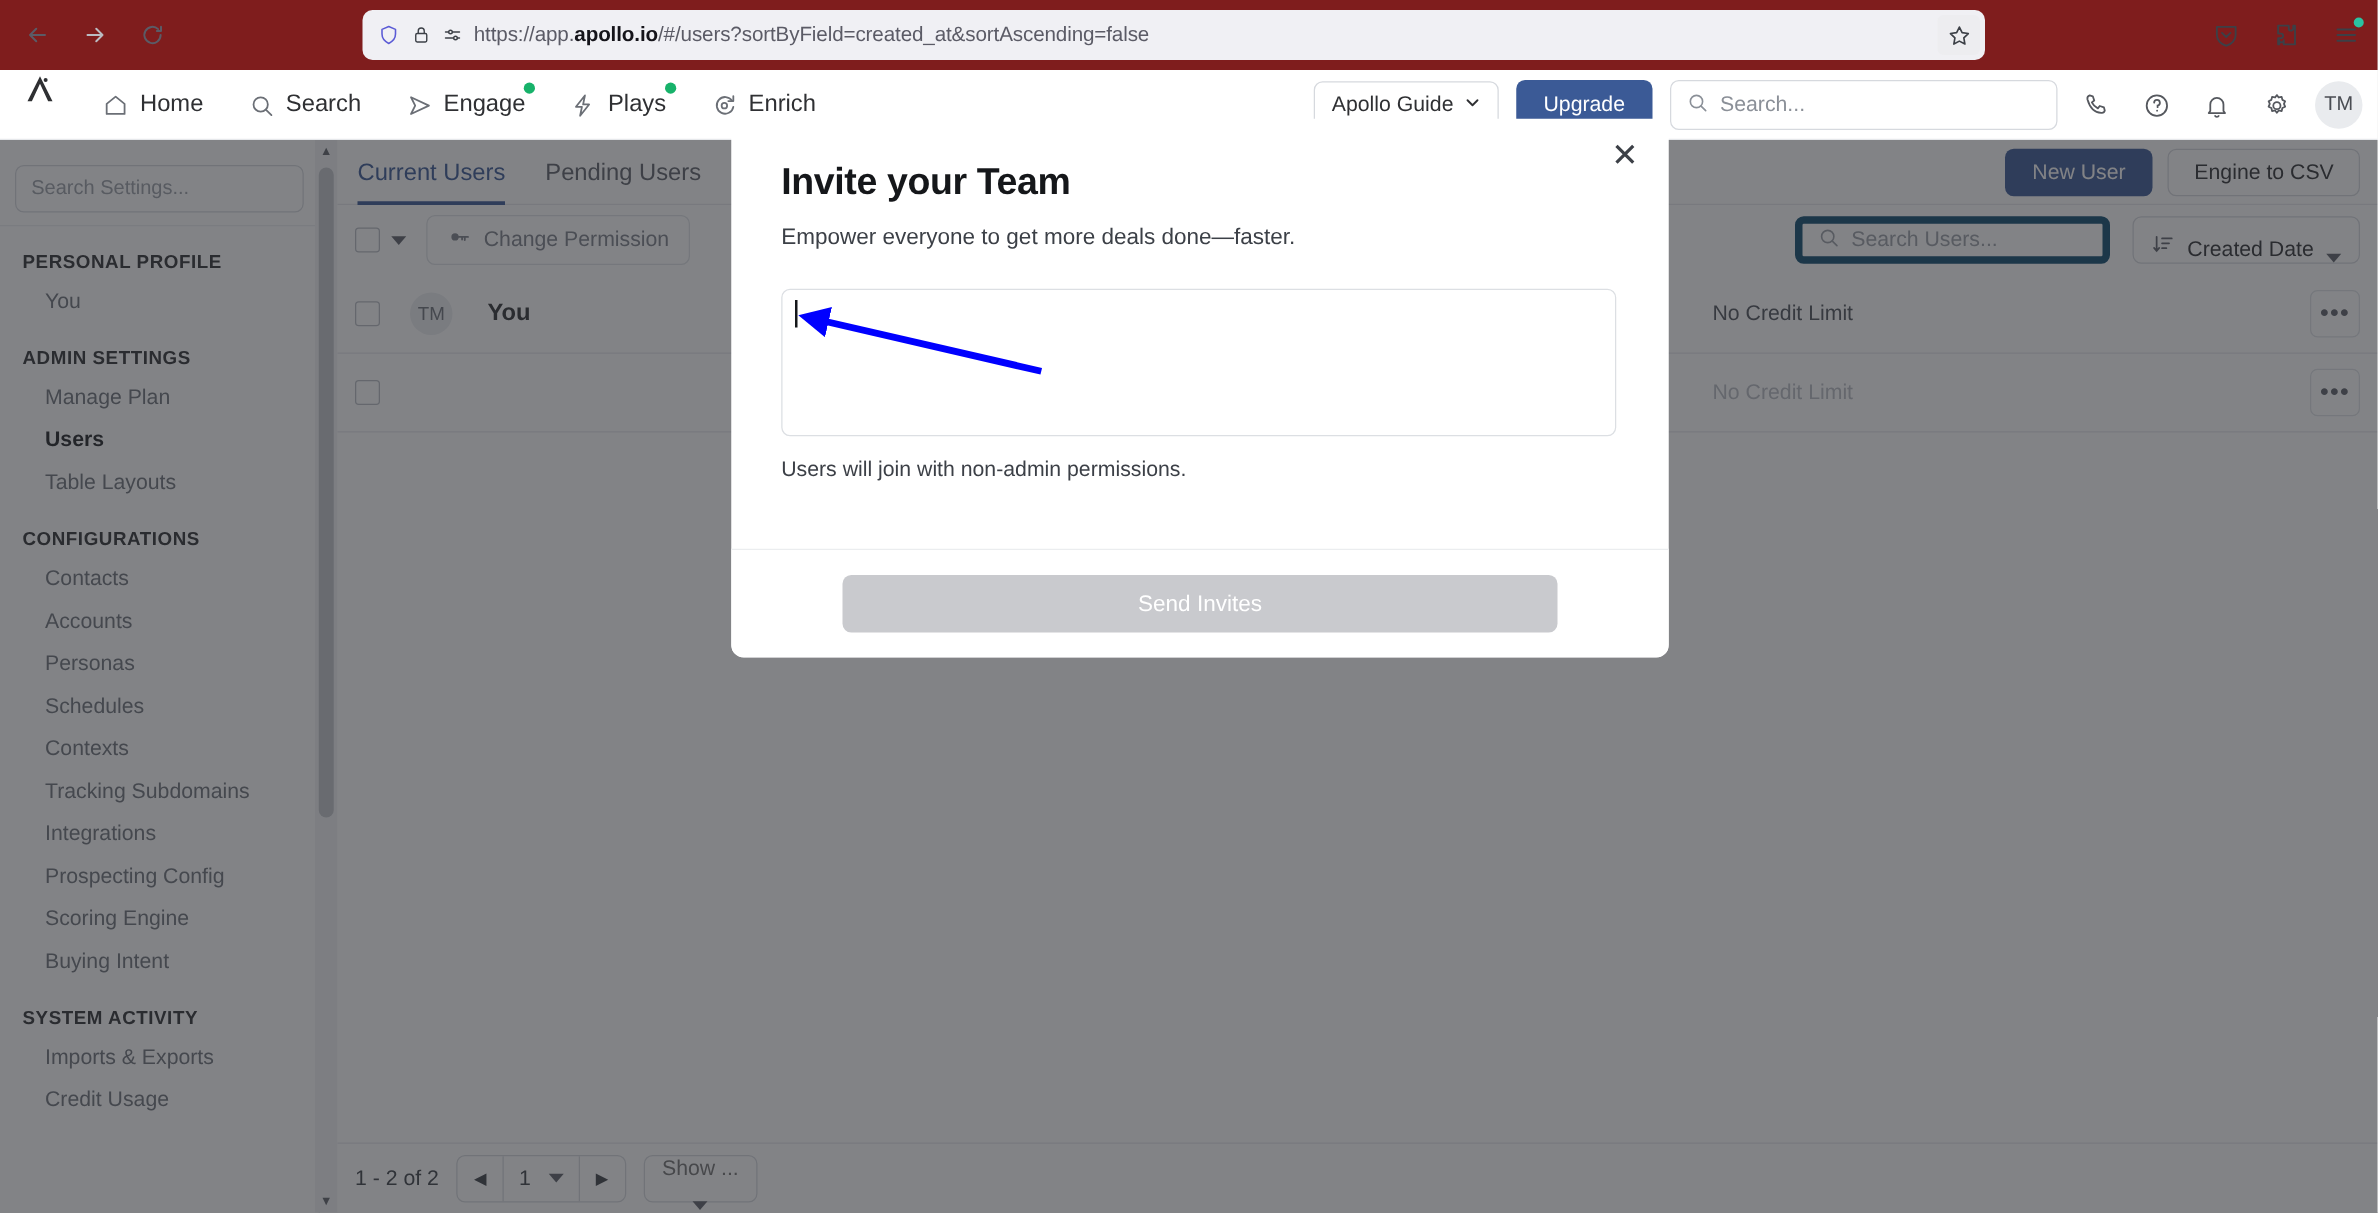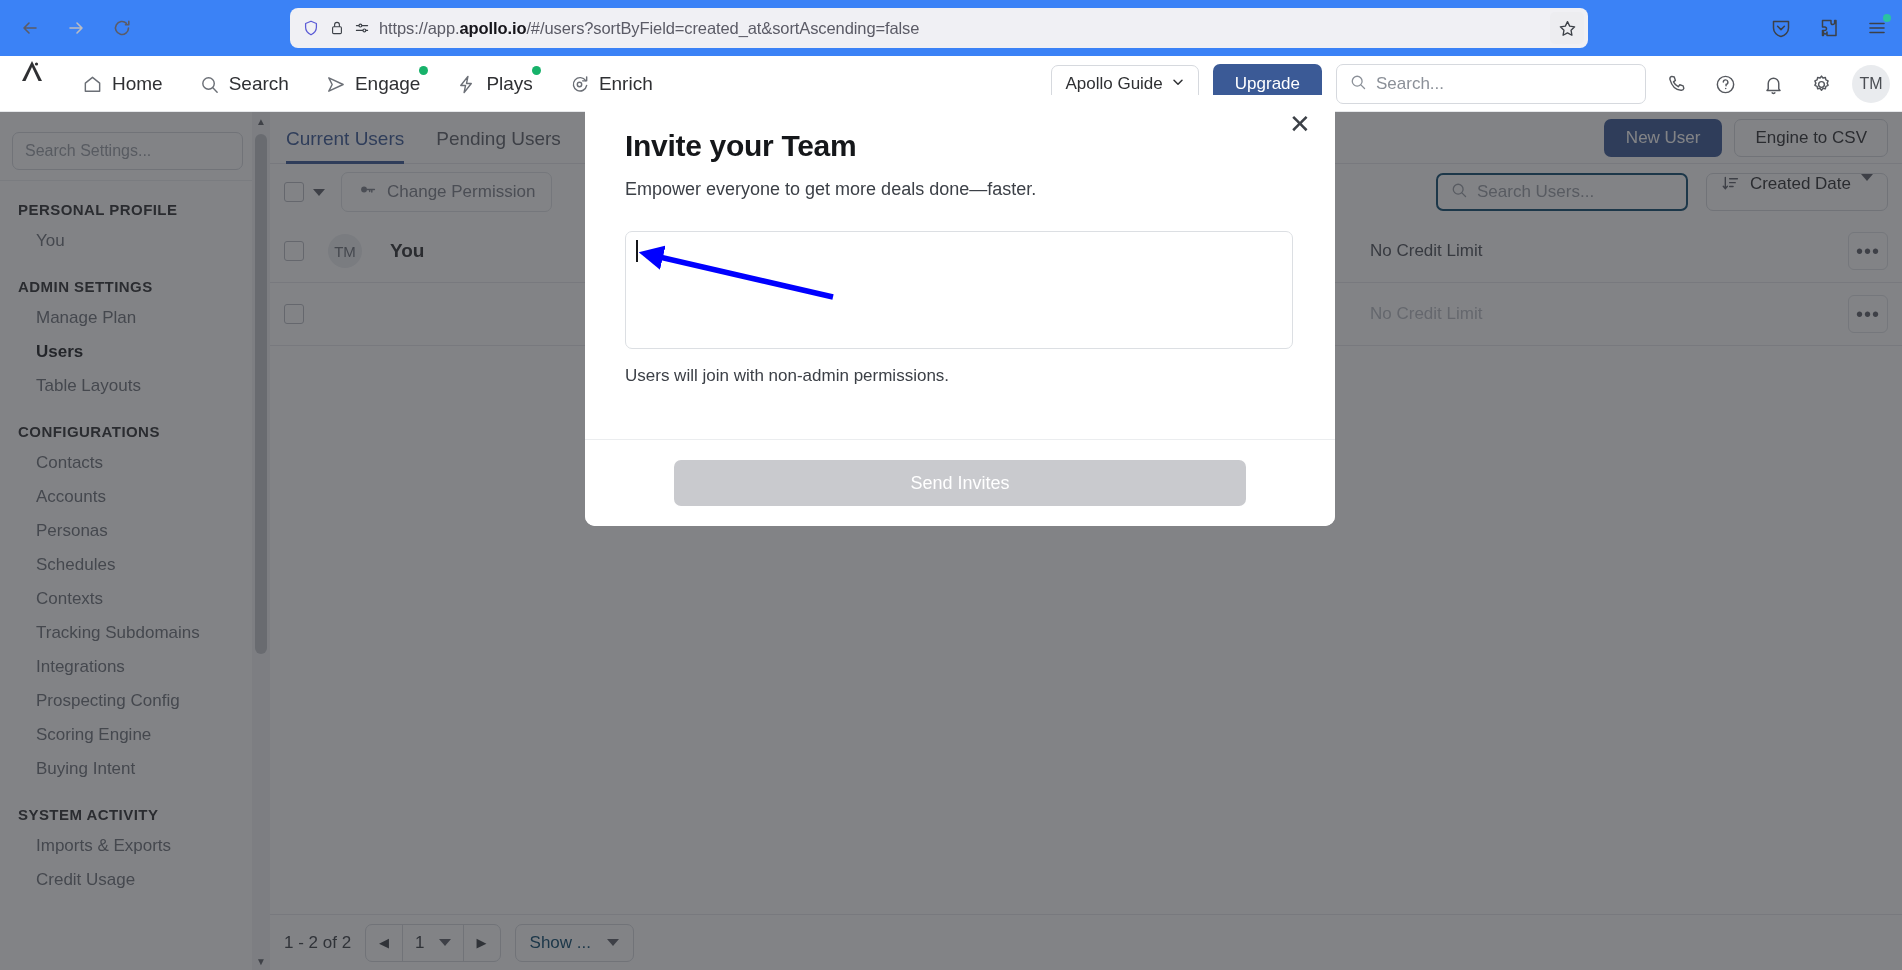--- a/index.html
+++ b/index.html
@@ -6,21 +6,21 @@
   html, body {
     width: 1902px; height: 970px;
     font-family: "Liberation Sans", sans-serif;
     overflow: hidden;
     background: #ffffff;
   }
 
   
   #browser-chrome {
     position: absolute; left: 0; top: 0; width: 1902px; height: 56px;
-    background: #3b82f6;
+    background: #7f1d1d;
     display: flex; align-items: center;
   }
   .nav-btns { display: flex; align-items: center; gap: 6px; padding-left: 10px; }
   .nav-btn {
     width: 40px; height: 40px; border-radius: 6px;
     display: flex; align-items: center; justify-content: center;
     color: #5b5b66;
   }
   .urlbar {
     position: absolute; left: 290px; top: 8px; width: 1298px; height: 40px;
@@ -178,28 +178,28 @@
   }
   .check-drop { display: flex; align-items: center; gap: 9px; }
   .caret { width: 0; height: 0; border-left: 6px solid transparent; border-right: 6px solid transparent; border-top: 7px solid #5d6169; }
   .perm-btn {
     margin-left: 16px; border: 1px solid #dfe2e6; border-radius: 7px; height: 40px;
     padding: 0 16px; display: flex; align-items: center; gap: 10px;
     font-size: 17px; color: #7d818a;
   }
   .search-users {
     position: absolute; right: 214px; top: 9px; width: 252px; height: 38px;
-    border: 2px solid #0c4a6e; border-radius: 7px;
+    border: 6px solid #0c4a6e; border-radius: 7px;
     display: flex; align-items: center; gap: 9px; padding: 0 12px;
     font-size: 17px; color: #9ba0a8;
   }
   .sort-btn {
     position: absolute; right: 14px; top: 9px; height: 38px;
     border: 1px solid #d6d9de; border-radius: 7px;
-    display: flex; align-items: flex-start; gap: 10px; padding: 0 14px;
+    display: flex; align-items: flex-end; gap: 10px; padding: 0 14px;
     font-size: 17px; color: #2f3033;
   }
 
   #table { position: absolute; left: 0; top: 108px; width: 1632px; }
   .trow {
     height: 63px; border-bottom: 1px solid #e6e8eb;
     display: flex; align-items: center; padding: 0 14px; position: relative;
   }
   .trow .av {
     width: 34px; height: 34px; border-radius: 50%; background: #eceef1;
@@ -220,21 +220,21 @@
 
   #pagination {
     position: absolute; left: 0; bottom: 0; width: 1632px; height: 56px;
     border-top: 1px solid #e6e8eb;
     display: flex; align-items: center; padding: 0 14px; gap: 14px;
   }
   .pg-count { font-size: 17px; color: #3c4047; }
   .pg-group { display: flex; align-items: center; border: 1px solid #d6d9de; border-radius: 7px; height: 38px; overflow: hidden; }
   .pg-arrow { width: 36px; height: 38px; display: flex; align-items: center; justify-content: center; color: #3c4047; font-size: 13px; }
   .pg-page { display: flex; align-items: center; gap: 14px; padding: 0 12px; border-left: 1px solid #d6d9de; border-right: 1px solid #d6d9de; height: 38px; font-size: 17px; color: #3c4047; }
-  .pg-show { display: flex; align-items: center; gap: 16px; border: 1px solid #d6d9de; border-radius: 7px; height: 38px; padding: 0 14px; font-size: 17px; color: #0c4a6e; }
+  .pg-show { display: flex; align-items: center; gap: 16px; border: 1px solid #d6d9de; border-radius: 7px; height: 38px; padding: 0 14px; font-size: 17px; color: #737373; flex-direction: column; }
 
   
   #overlay {
     position: absolute; left: 0; top: 56px; width: 1902px; height: 914px;
     background: rgba(40,42,46,0.58);
   }
   #modal {
     position: absolute; left: 585px; top: 95px; width: 750px; height: 431px;
     background: #ffffff; border-radius: 10px; overflow: hidden;
   }

